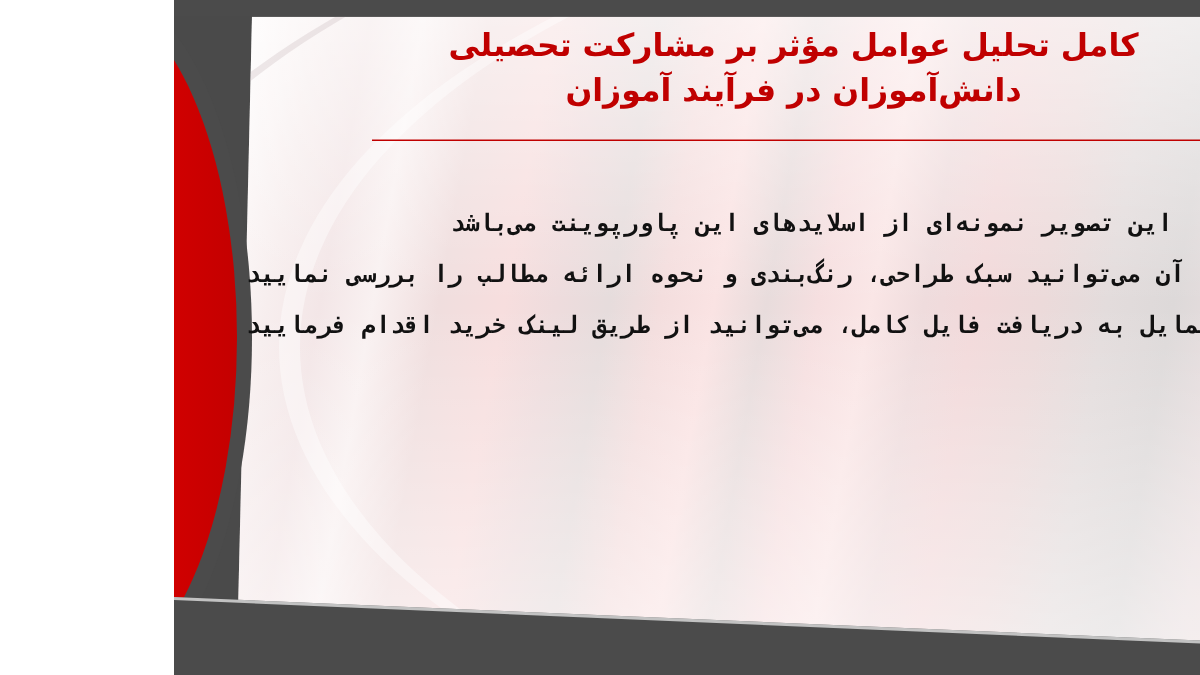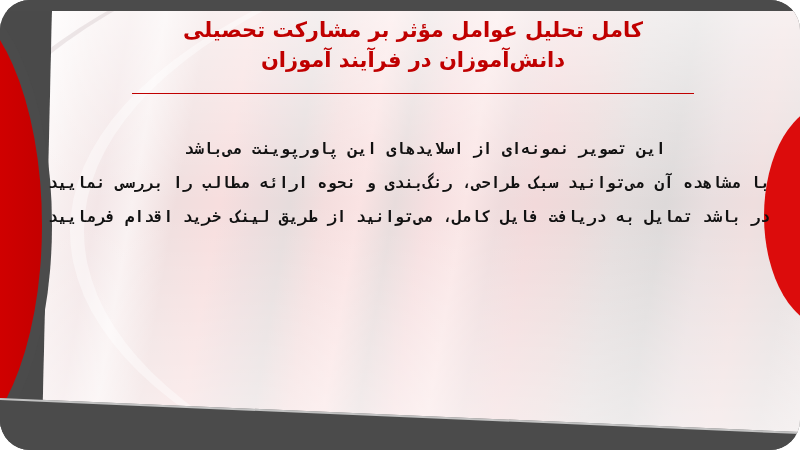--- a/index.html
+++ b/index.html
@@ -7,25 +7,24 @@
     margin: 0;
     padding: 0;
     background: #ffffff;
   }
   body {
     font-family: "DejaVu Sans", sans-serif;
   }
 
   .slide {
     position: relative;
-    width: 800px;
+    width: 684px;
     height: 450px;
     overflow: hidden;
     background: #4a4a4a;
-    border-radius: 30px;
   }
 
   
   .frame-top {
     position: absolute;
     left: 0; top: 0;
     width: 800px; height: 11px;
     background: #4b4b4b;
     z-index: 6;
   }

